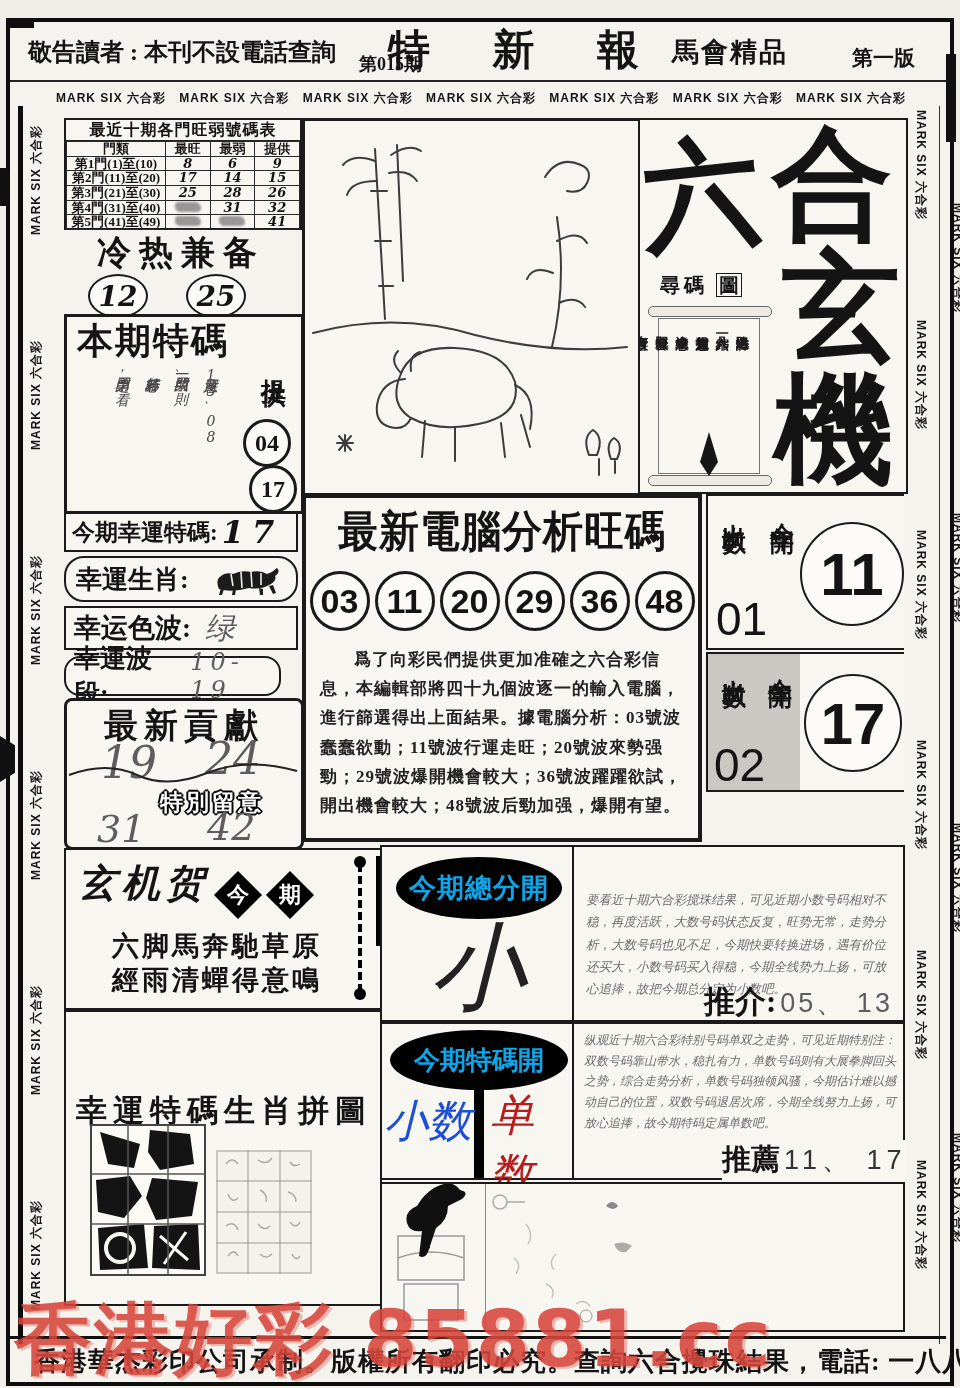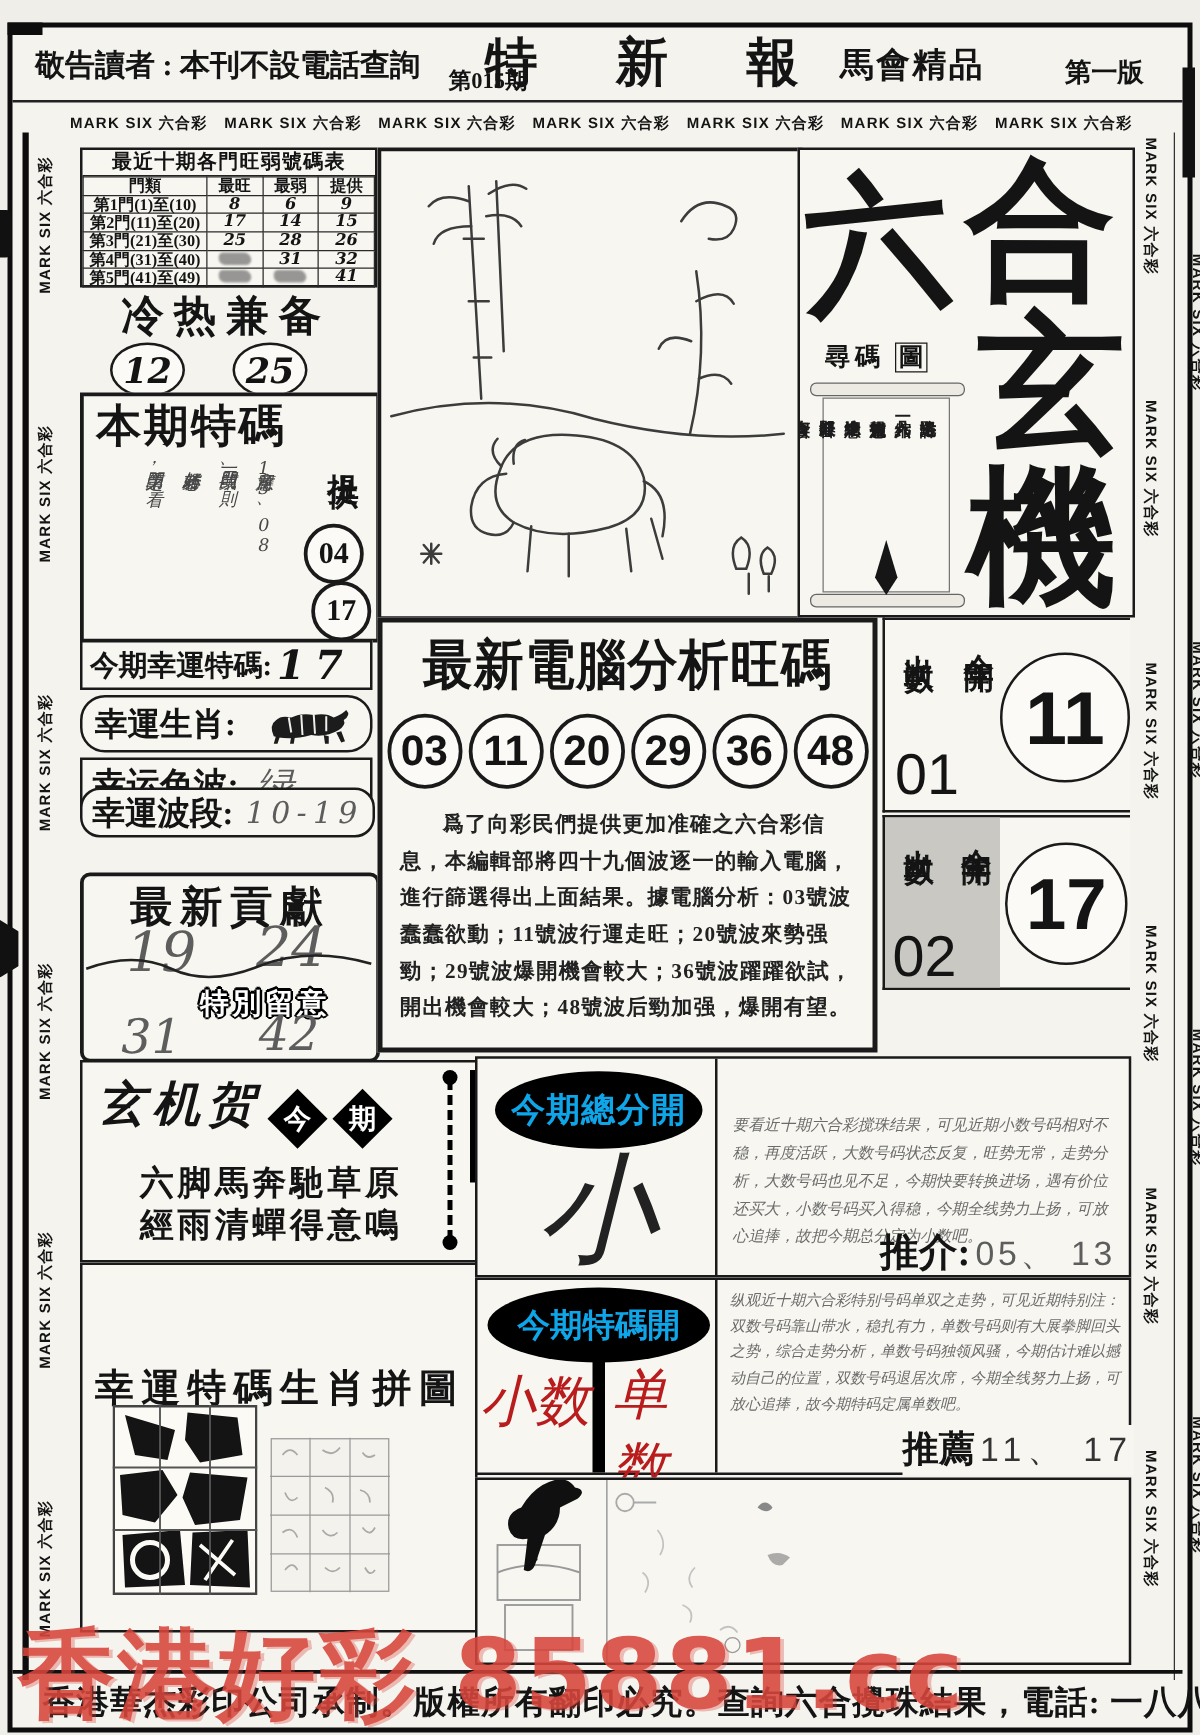--- a/index.html
+++ b/index.html
@@ -165,21 +165,21 @@
   <svg width="72" height="34" viewBox="0 0 72 34" style="margin-left:22px;">
     <path fill="#1c1c1c" d="M10 26 L8 33 L11 33 L13 27 Z M22 27 L21 33 L24 33 L25 27 Z M48 26 L49 33 L52 33 L52 27 Z M58 24 L62 32 L65 31 L62 23 Z"></path>
     <path fill="#1c1c1c" d="M8 27 Q4 18 10 14 Q14 10 22 12 Q30 8 40 10 Q50 8 56 12 Q62 10 66 6 Q70 10 64 14 Q66 18 60 22 Q50 28 38 26 Q24 30 12 28 Z"></path>
     <path stroke="#efeee8" stroke-width="1.6" fill="none" d="M20 12 L22 24 M30 10 L31 26 M40 10 L41 25 M50 11 L50 23"></path>
   </svg>
 </div>
 <div class="abs b2 paperbox" style="left:64px;top:606px;width:234px;height:44px;display:flex;align-items:center;padding-left:8px;box-sizing:border-box;">
   <span class="bold" style="font-size:27px;">幸运色波:</span>
   <span class="hand gray" style="font-size:30px;margin-left:14px;">绿</span>
 </div>
-<div class="abs b2 paperbox" style="left:64px;top:630px;width:236px;height:40px;border-radius:16px;display:flex;align-items:center;padding-left:8px;box-sizing:border-box;">
+<div class="abs b2 paperbox" style="left:64px;top:656px;width:217px;height:40px;border-radius:16px;display:flex;align-items:center;padding-left:8px;box-sizing:border-box;">
   <span class="bold" style="font-size:26px;">幸運波段:</span>
   <span class="hand gray" style="font-size:24px;letter-spacing:5px;margin-left:10px;">10-19</span>
 </div>
 
 <div class="abs b3 paperbox" style="left:64px;top:698px;width:234px;height:146px;border-radius:8px;">
   <div class="bold center" style="font-size:34px;letter-spacing:6px;margin-top:2px;">最新貢獻</div>
   <span class="hand gray" style="position:absolute;left:34px;top:36px;font-size:44px;">19</span>
   <span class="hand gray" style="position:absolute;left:138px;top:32px;font-size:44px;">24</span>
   <svg width="232" height="28" viewBox="0 0 232 28" style="position:absolute;left:0;top:58px;">
     <path d="M2 16 Q40 2 70 16 T140 14 T230 12" stroke="#222" stroke-width="2" fill="none"></path>
@@ -312,21 +312,21 @@
       <span class="bold" style="font-size:31px;">推介:</span>
       <span class="gray sans" style="font-size:27px;letter-spacing:3px;">05、 13</span>
     </div>
   </div>
 </div>
 
 <div class="abs b2 paperbox" style="left:380px;top:1022px;width:525px;height:158px;box-sizing:border-box;">
   <div style="position:absolute;left:0;top:0;width:192px;height:100%;border-right:2px solid #1a1a1a;box-sizing:border-box;">
     <div class="oval fat" style="position:absolute;left:8px;top:6px;width:178px;height:60px;font-size:26px;">今期特碼開</div>
     <div style="position:absolute;left:92px;top:60px;width:10px;height:94px;background:#000;"></div>
-    <div class="hand" style="position:absolute;left:2px;top:68px;font-size:44px;color:#b91c1c;text-align:center;">小数</div>
+    <div class="hand" style="position:absolute;left:2px;top:68px;font-size:44px;color:#1d4ed8;text-align:center;">小数</div>
     <div class="hand" style="position:absolute;left:108px;top:62px;font-size:44px;color:#b91c1c;">单数</div>
   </div>
   <div style="position:absolute;left:192px;top:0;width:333px;height:100%;">
     <div class="hand" style="position:absolute;left:10px;top:6px;width:314px;font-size:12px;line-height:1.72;color:#6b6b6b;">纵观近十期六合彩特别号码单双之走势，可见近期特别注：双数号码靠山带水，稳扎有力，单数号码则有大展拳脚回头之势，综合走势分析，单数号码独领风骚，今期估计难以撼动自己的位置，双数号码退居次席，今期全线努力上扬，可放心追捧，故今期特码定属单数吧。</div>
     <div style="position:absolute;left:148px;top:116px;white-space:nowrap;background:#f7f6f1;">
       <span class="fat" style="font-size:29px;">推薦</span>
       <span class="sans" style="font-size:27px;letter-spacing:5px;color:#333;">11、 17</span>
     </div>
   </div>
 </div>

